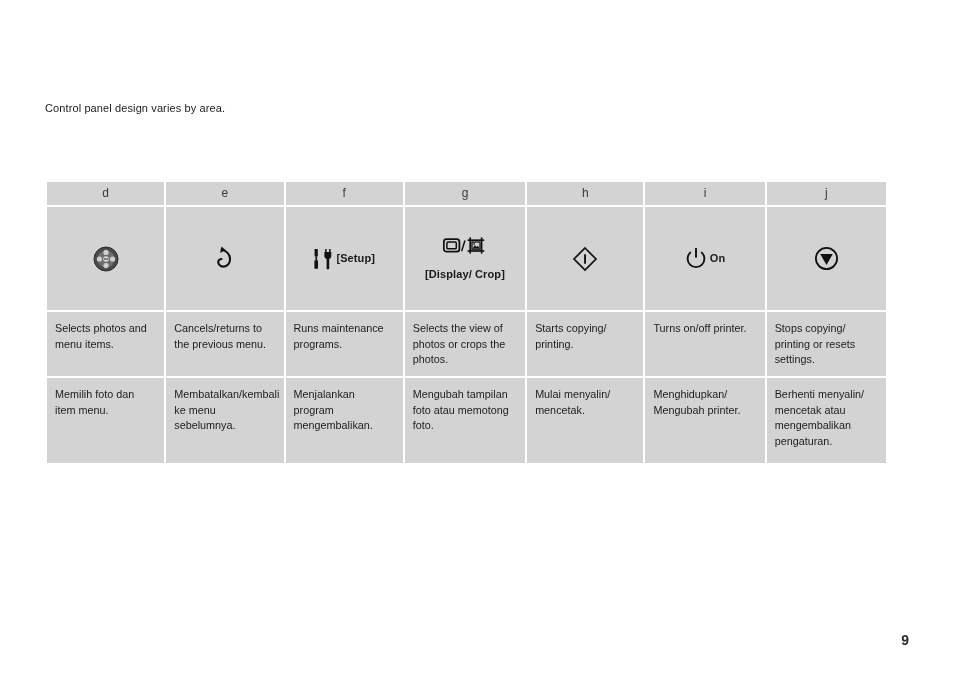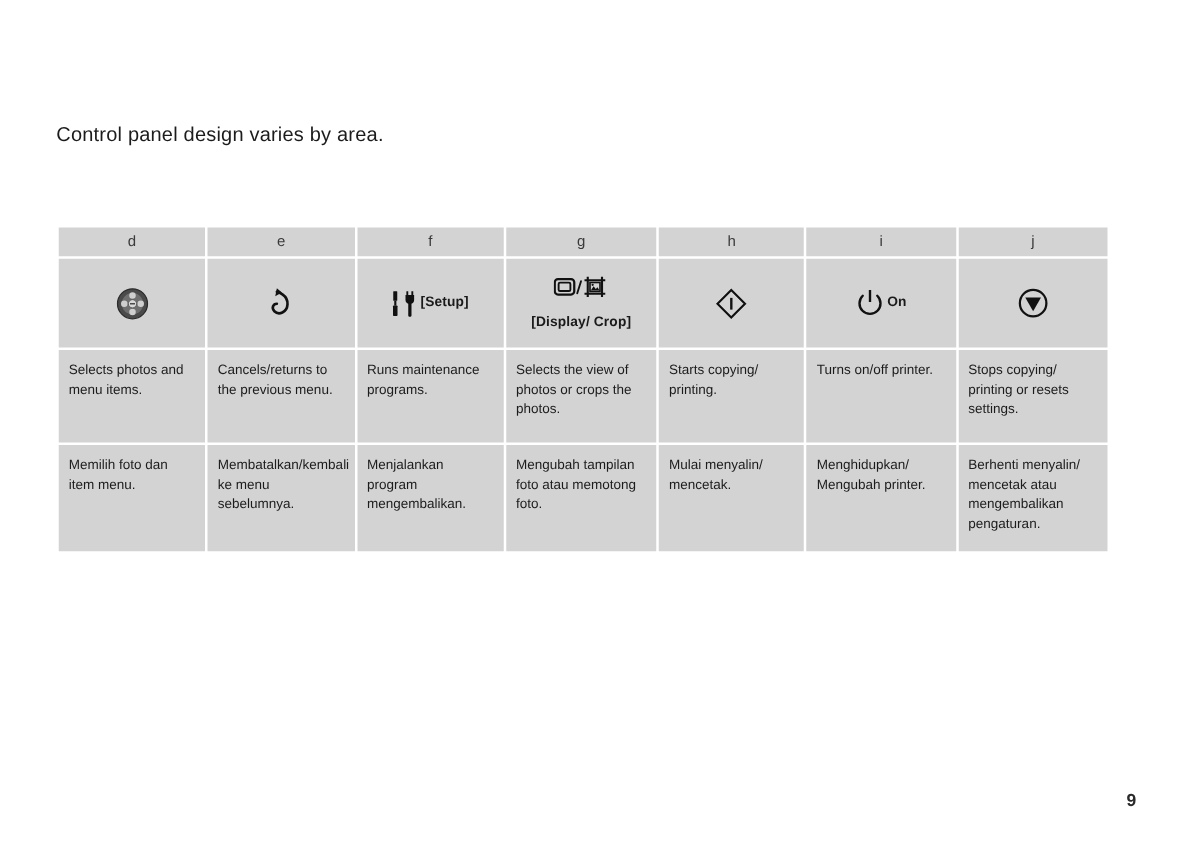--- a/index.html
+++ b/index.html
@@ -26,21 +26,21 @@
   }
 
   
   .notes {
     position: absolute;
     left: 45px;
     top: 98px;
     width: 700px;
   }
   .note-line {
-    font-size: 16px;
+    font-size: 11px;
     line-height: 21px;
     color: #1c1c1c;
     letter-spacing: 0.01em;
     white-space: nowrap;
   }
 
   
   .panel-table {
     position: absolute;
     left: 45px;
@@ -73,40 +73,40 @@
     font-size: 12px;
     color: #3a3a3a;
     line-height: 23px;
   }
 
   
   .row-icons td {
     height: 63px;
     text-align: center;
     vertical-align: middle;
-    padding: 4px 3px;
+    padding: 20px 3px;
   }
   .icon-cell {
     display: flex;
     align-items: center;
     justify-content: center;
     flex-wrap: wrap;
     gap: 3px;
     min-height: 55px;
     line-height: 1.25;
   }
   .icon-label {
     font-size: 11px;
     font-weight: bold;
     color: #1a1a1a;
     letter-spacing: 0.01em;
   }
 
   
-  .row-desc-en td { height: 74px; }
+  .row-desc-en td { height: 64px; }
   .row-desc-id td { height: 85px; margin-left: 16px; }
   .desc {
     padding: 9px 8px 4px 8px;
     font-size: 10.8px;
     line-height: 15.5px;
     color: #1c1c1c;
   }
 
   
   .ico { display: inline-block; vertical-align: middle; }

